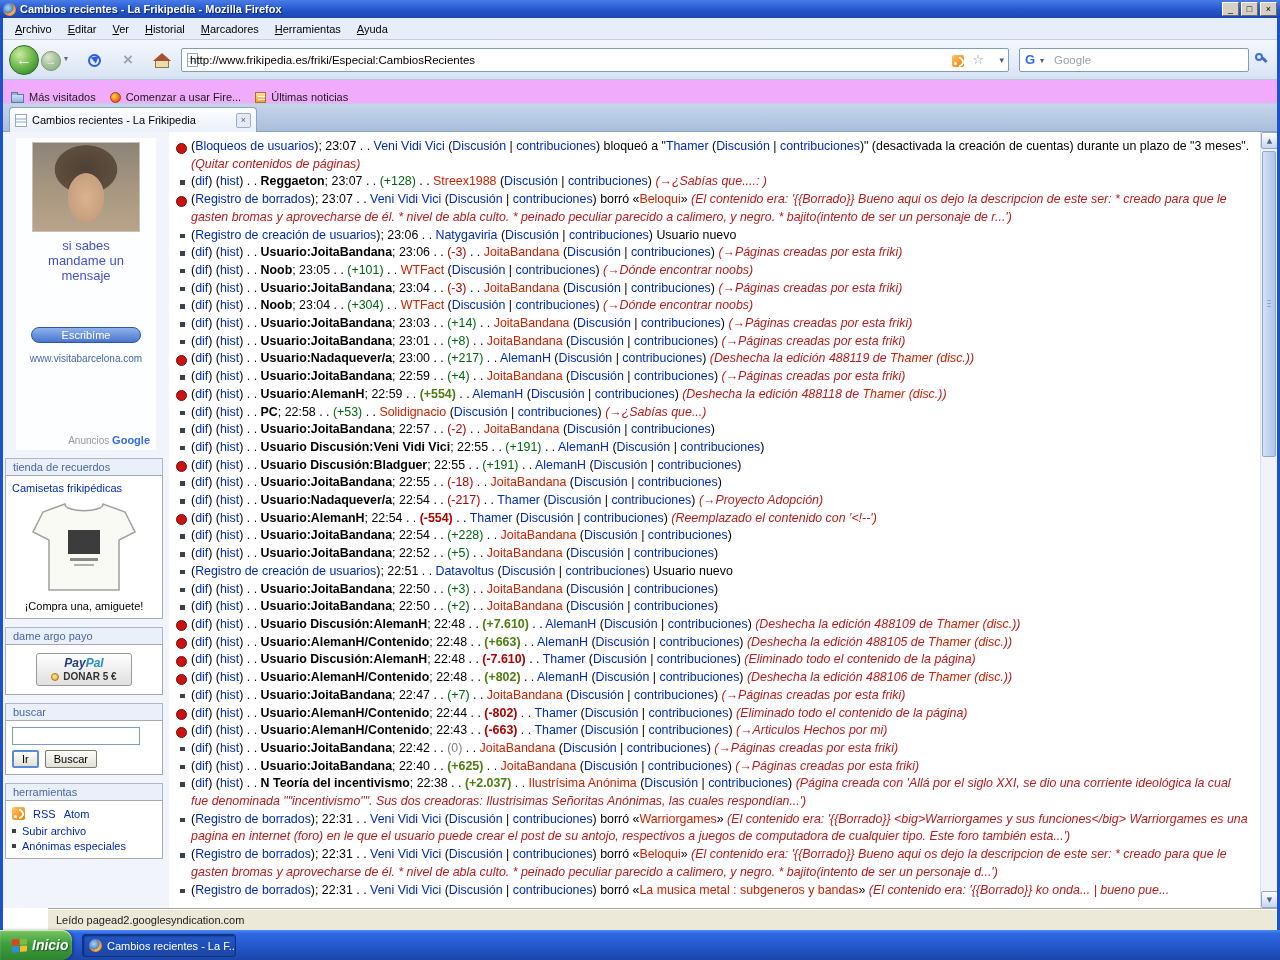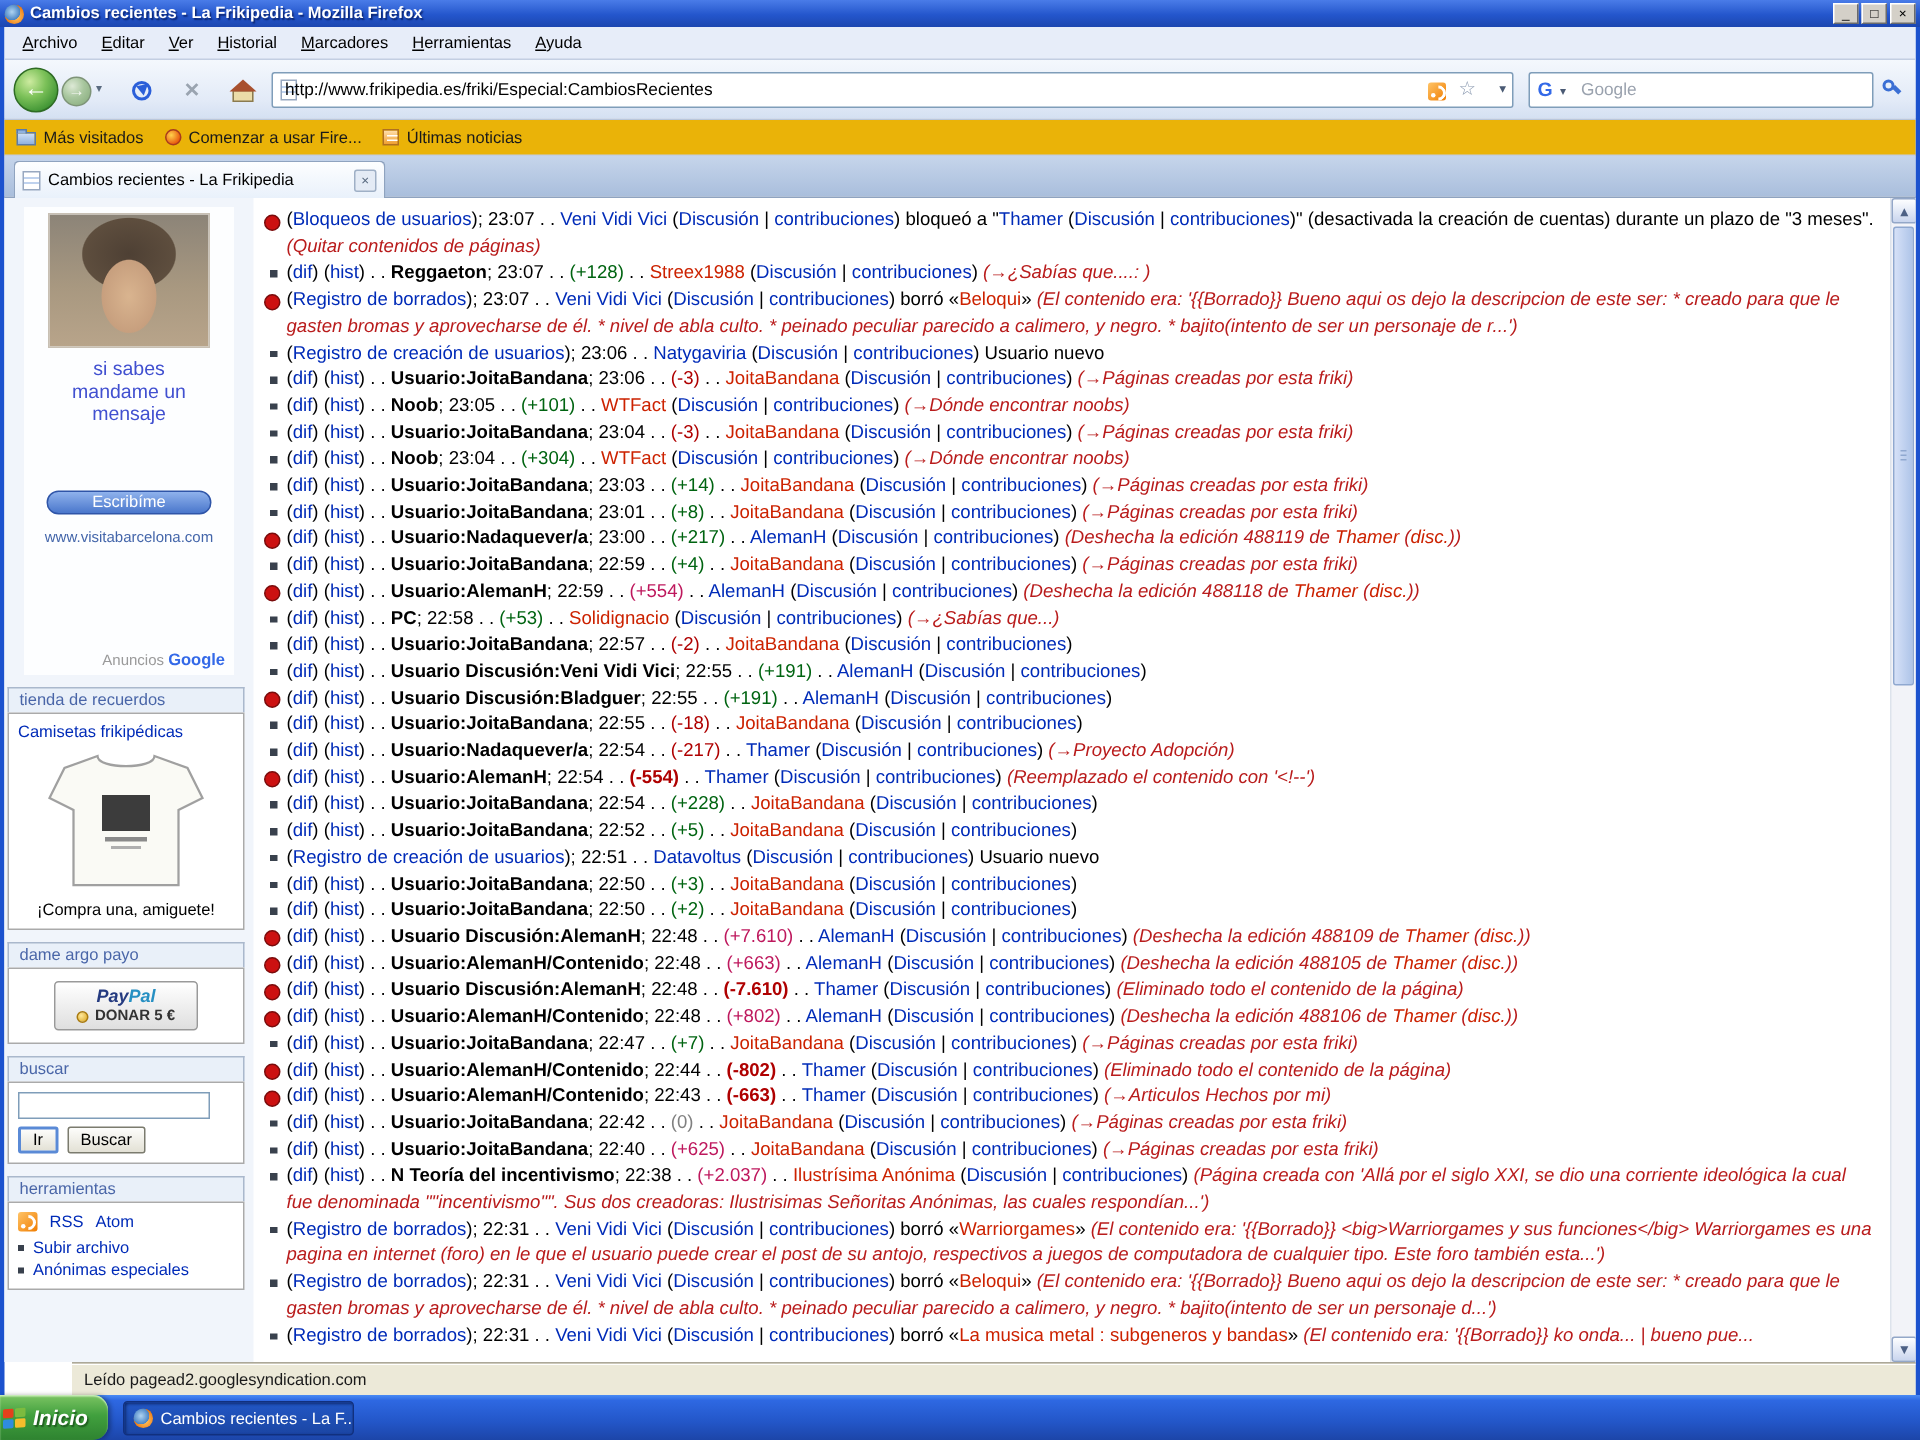--- a/index.html
+++ b/index.html
@@ -54,21 +54,21 @@
   .url-drop { position:absolute; right:4px; top:6px; font-size:9px; color:#4A5A74; font-family:"DejaVu Sans",sans-serif; }
   .searchbox { position:absolute; left:1016px; top:8px; width:230px; height:24px; background:#fff; border:1px solid #7F9DB9; border-radius:2px; }
   .g-ic { position:absolute; left:5px; top:3px; font-size:13px; font-weight:bold; color:#3369E8; }
   .search-drop { position:absolute; left:20px; top:7px; font-size:8px; color:#4A5A74; font-family:"DejaVu Sans",sans-serif; }
   .search-text { position:absolute; left:34px; top:5px; font-size:11.5px; color:#9AA2AE; }
   .mag-btn { position:absolute; left:1250px; top:11px; width:18px; height:18px; }
   .mag-shape { position:absolute; left:2px; top:2px; width:8px; height:8px; border:2px solid #3B6FD4; border-radius:50%; }
   .mag-shape::after { content:''; position:absolute; right:-4px; bottom:-4px; width:2.5px; height:6px; background:#3B6FD4; transform:rotate(-45deg); }
 
   
-  .bookmarksbar { height:24px; background:#eab308; border-bottom:1px solid #C3CEE2; display:flex; align-items:center; gap:14px; padding-left:8px; }
+  .bookmarksbar { height:24px; background:#f0abfc; border-bottom:1px solid #C3CEE2; display:flex; align-items:flex-end; gap:14px; padding-left:8px; }
   .bm-item { display:flex; align-items:center; gap:5px; font-size:11px; color:#1A1A1A; }
   .folder-icon { width:13px; height:9px; background:linear-gradient(#CFE0F6,#91B2DE); border:1px solid #5A7BA8; position:relative; margin-top:2px; }
   .folder-icon::before { content:''; position:absolute; left:-1px; top:-3px; width:5px; height:2px; background:#91B2DE; border:1px solid #5A7BA8; border-bottom:0; }
   .fire-icon { width:11px; height:11px; border-radius:50%; background:radial-gradient(circle at 35% 35%,#FFD24C,#E8590C 75%); border:1px solid #A83A1E; }
   .news-icon { width:11px; height:11px; background:linear-gradient(#FFDFAC,#F0A030); border:1px solid #B07020; position:relative; }
   .news-icon::before { content:''; position:absolute; left:2px; top:3px; width:7px; height:1px; background:#fff; box-shadow:0 3px 0 #fff; }
 
   
   .tabstrip { position:relative; height:28px; background:linear-gradient(180deg,#C6D5EB,#A9BEDC); border-bottom:1px solid #8FA3BF; }
   .tab { position:absolute; left:6px; top:3px; width:248px; height:25px; background:linear-gradient(180deg,#FDFEFF,#E9F1FB);
@@ -87,21 +87,21 @@
   ul.changes { margin:4px 0 0; padding:0 4px 0 22px; list-style:none; font-size:12.4px; line-height:17.7px; color:#000; }
   ul.changes li { position:relative; }
   ul.changes li.b-r::before { content:''; position:absolute; left:-15px; top:4.5px; width:9px; height:9px; border-radius:50%;
     background:#CC1111; border:1px solid #7A0C0C; }
   ul.changes li.b-q::before { content:''; position:absolute; left:-11px; top:7px; width:4.5px; height:4.5px; background:#39414D; }
   .seg-p { color:#000; }
   .seg-l { color:#002BB8; }
   .seg-r { color:#CC2200; }
   .seg-b { color:#000; font-weight:bold; }
   .seg-g { color:#006411; }
-  .seg-G { color:#be185d; font-weight:normal; }
+  .seg-G { color:#4d7c0f; font-weight:bold; }
   .seg-n { color:#AF0000; }
   .seg-N { color:#AF0000; font-weight:bold; }
   .seg-z { color:#808080; }
   .seg-c { color:#b91c1c; font-style:italic; }
   .seg-cl { color:#CC2200; font-style:italic; }
   .seg-nb { font-weight:bold; }
 
   
   .ad-unit { width:140px; margin:2px auto 6px; text-align:center; background:#FDFEFF; padding:2px 0 4px; }
   .ad-photo { width:108px; height:90px; margin:2px auto 0; border:1px solid #C8C0B4;
@@ -151,21 +151,21 @@
     border:1px solid #8FA8D0; border-radius:2px; }
   .sb-thumb::after { content:''; position:absolute; left:4px; right:4px; top:148px; height:1px; background:#8FA8D0; box-shadow:0 3px 0 #8FA8D0, 0 6px 0 #8FA8D0; }
 
   
   .statusbar { height:22px; background:#ECE9D8; border-top:1px solid #ACA899; box-shadow:inset 0 1px 0 #FFF;
     display:flex; align-items:center; font-size:11px; color:#1A1A1A; padding-left:8px;margin-left:45px; }
 
   
   .taskbar { height:30px; display:flex; align-items:stretch;
     background:linear-gradient(180deg,#4A8BF5 0%,#2E68E2 12%,#2356C8 60%,#1C45A8 100%); }
-  .start-btn { width:72px; display:flex; align-items:center; gap:5px; padding-left:2px; flex:none;
+  .start-btn { width:72px; display:flex; align-items:center; gap:5px; padding-left:12px; flex:none;
     background:linear-gradient(180deg,#7CC463 0%,#41A03E 45%,#2E8330 100%); border-radius:0 10px 10px 0;
     box-shadow:inset 0 1px 1px #CFF0C0, 2px 0 3px rgba(0,0,0,.3); color:#fff; font-weight:bold; font-style:italic; font-size:14px;
     text-shadow:1px 1px 1px #1E5A1E; }
   .winflag { display:grid; grid-template-columns:7px 7px; grid-template-rows:6px 6px; gap:1px; transform:skewY(-5deg); }
   .winflag span { border-radius:1px; }
   .wf-r { background:#E3401C; } .wf-g { background:#7CBB3F; } .wf-b { background:#2F8CDE; } .wf-y { background:#F5BD2C; }
   .task-btn { margin:4px 0 3px 10px; width:154px; display:flex; align-items:center; gap:5px; padding:0 6px;
     background:linear-gradient(180deg,#2257C5,#1B46A4); border:1px solid #11307E; border-radius:3px; color:#fff; font-size:11px;
     box-shadow:inset 1px 1px 2px #0E2A6E; white-space:nowrap; overflow:hidden; }
   .tray { margin-left:auto; display:flex; align-items:center; gap:7px; padding:0 10px 0 12px;

